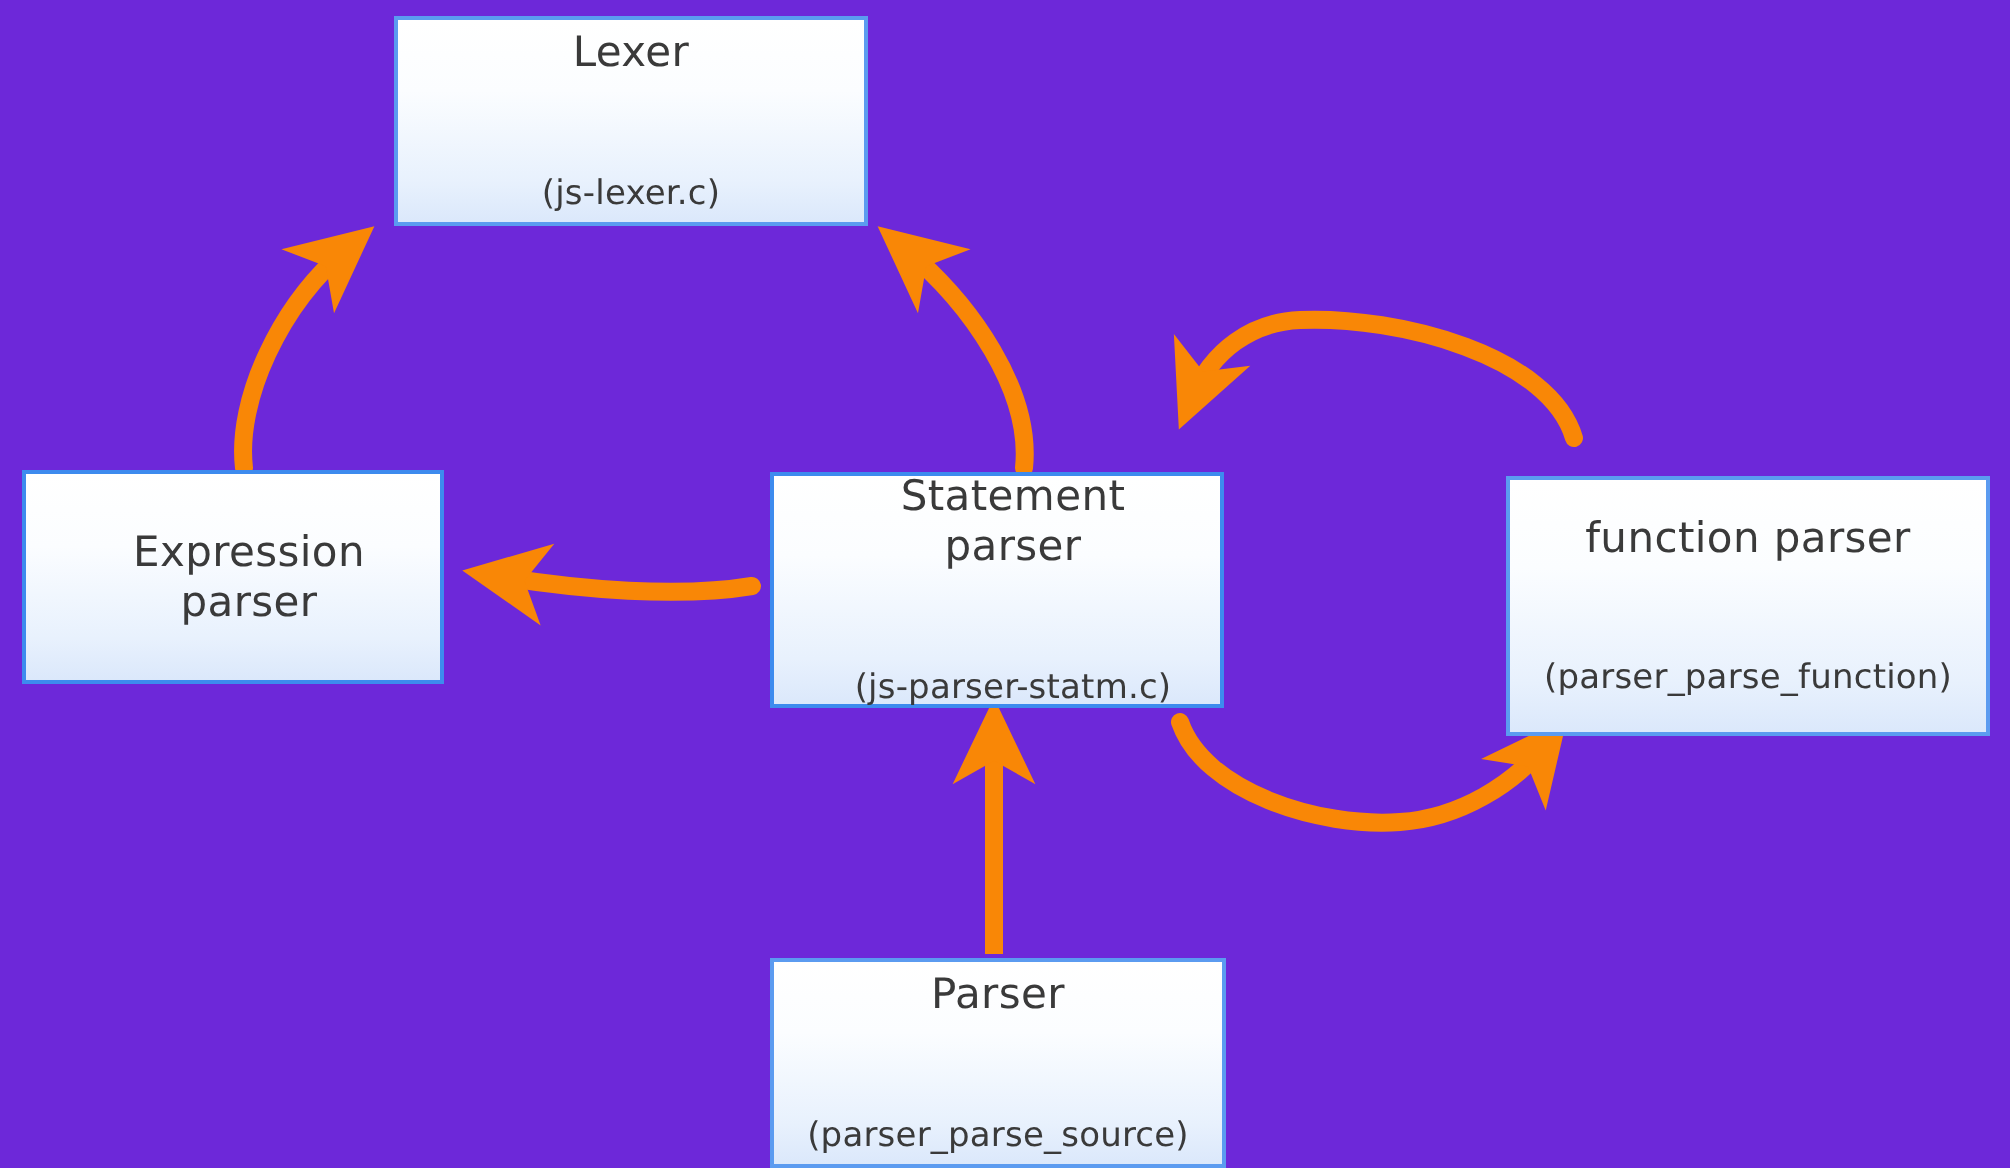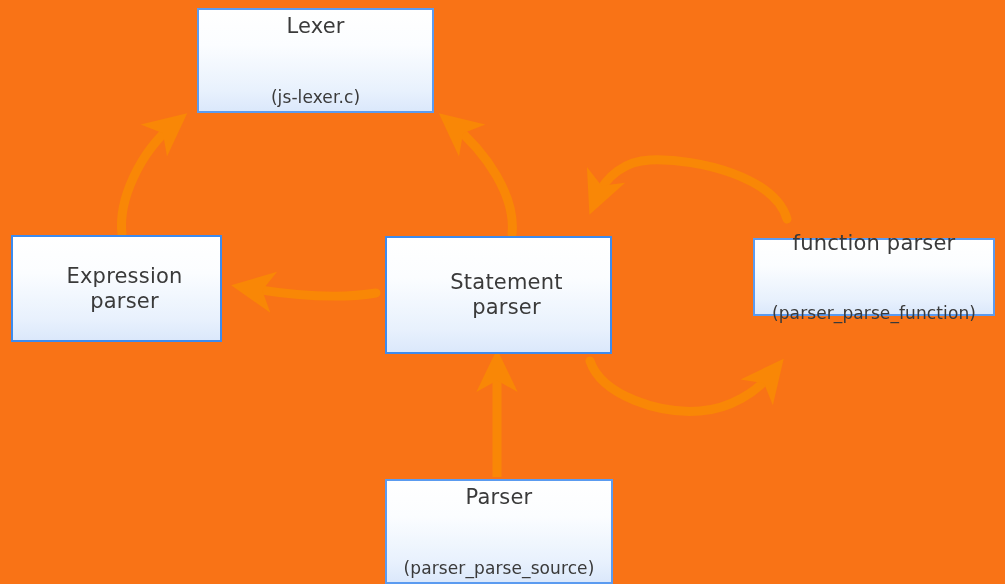--- a/index.html
+++ b/index.html
@@ -7,21 +7,21 @@
     padding: 0;
     background: #ffffff;
   }
   body {
     font-family: "DejaVu Sans", sans-serif;
   }
   #canvas {
     position: relative;
     width: 1005px;
     height: 584px;
-    background: #f97316;
+    background: #6d28d9;
     overflow: hidden;
   }
   .node {
     position: absolute;
     box-sizing: border-box;
     display: flex;
     flex-direction: column;
     align-items: center;
     justify-content: center;
     text-align: center;
@@ -40,21 +40,21 @@
     margin-top: 48px;
   }
   .node.strong-border {
     border-color: #3d8bee;
     padding-left: 16px;
   }
   
   #node-lexer       { left: 197px; top: 8px;   width: 237px; height: 105px; }
   #node-expression  { left: 11px;  top: 235px; width: 211px; height: 107px; }
   #node-statement   { left: 385px; top: 236px; width: 227px; height: 118px; }
-  #node-function    { left: 753px; top: 238px; width: 242px; height: 78px; }
+  #node-function    { left: 753px; top: 238px; width: 242px; height: 130px; }
   #node-parser      { left: 385px; top: 479px; width: 228px; height: 105px; }
 
   #arrows {
     position: absolute;
     left: 0;
     top: 0;
     width: 1005px;
     height: 584px;
     pointer-events: none;
   }
@@ -90,20 +90,21 @@
   </div>
 
   <div class="node strong-border" id="node-expression">
     <div class="title">Expression</div>
     <div class="title">parser</div>
   </div>
 
   <div class="node strong-border" id="node-statement">
     <div class="title">Statement</div>
     <div class="title">parser</div>
+    <div class="sub">(js-parser-statm.c)</div>
   </div>
 
   <div class="node" id="node-function">
     <div class="title">function parser</div>
     <div class="sub">(parser_parse_function)</div>
   </div>
 
   <div class="node" id="node-parser">
     <div class="title">Parser</div>
     <div class="sub">(parser_parse_source)</div>

